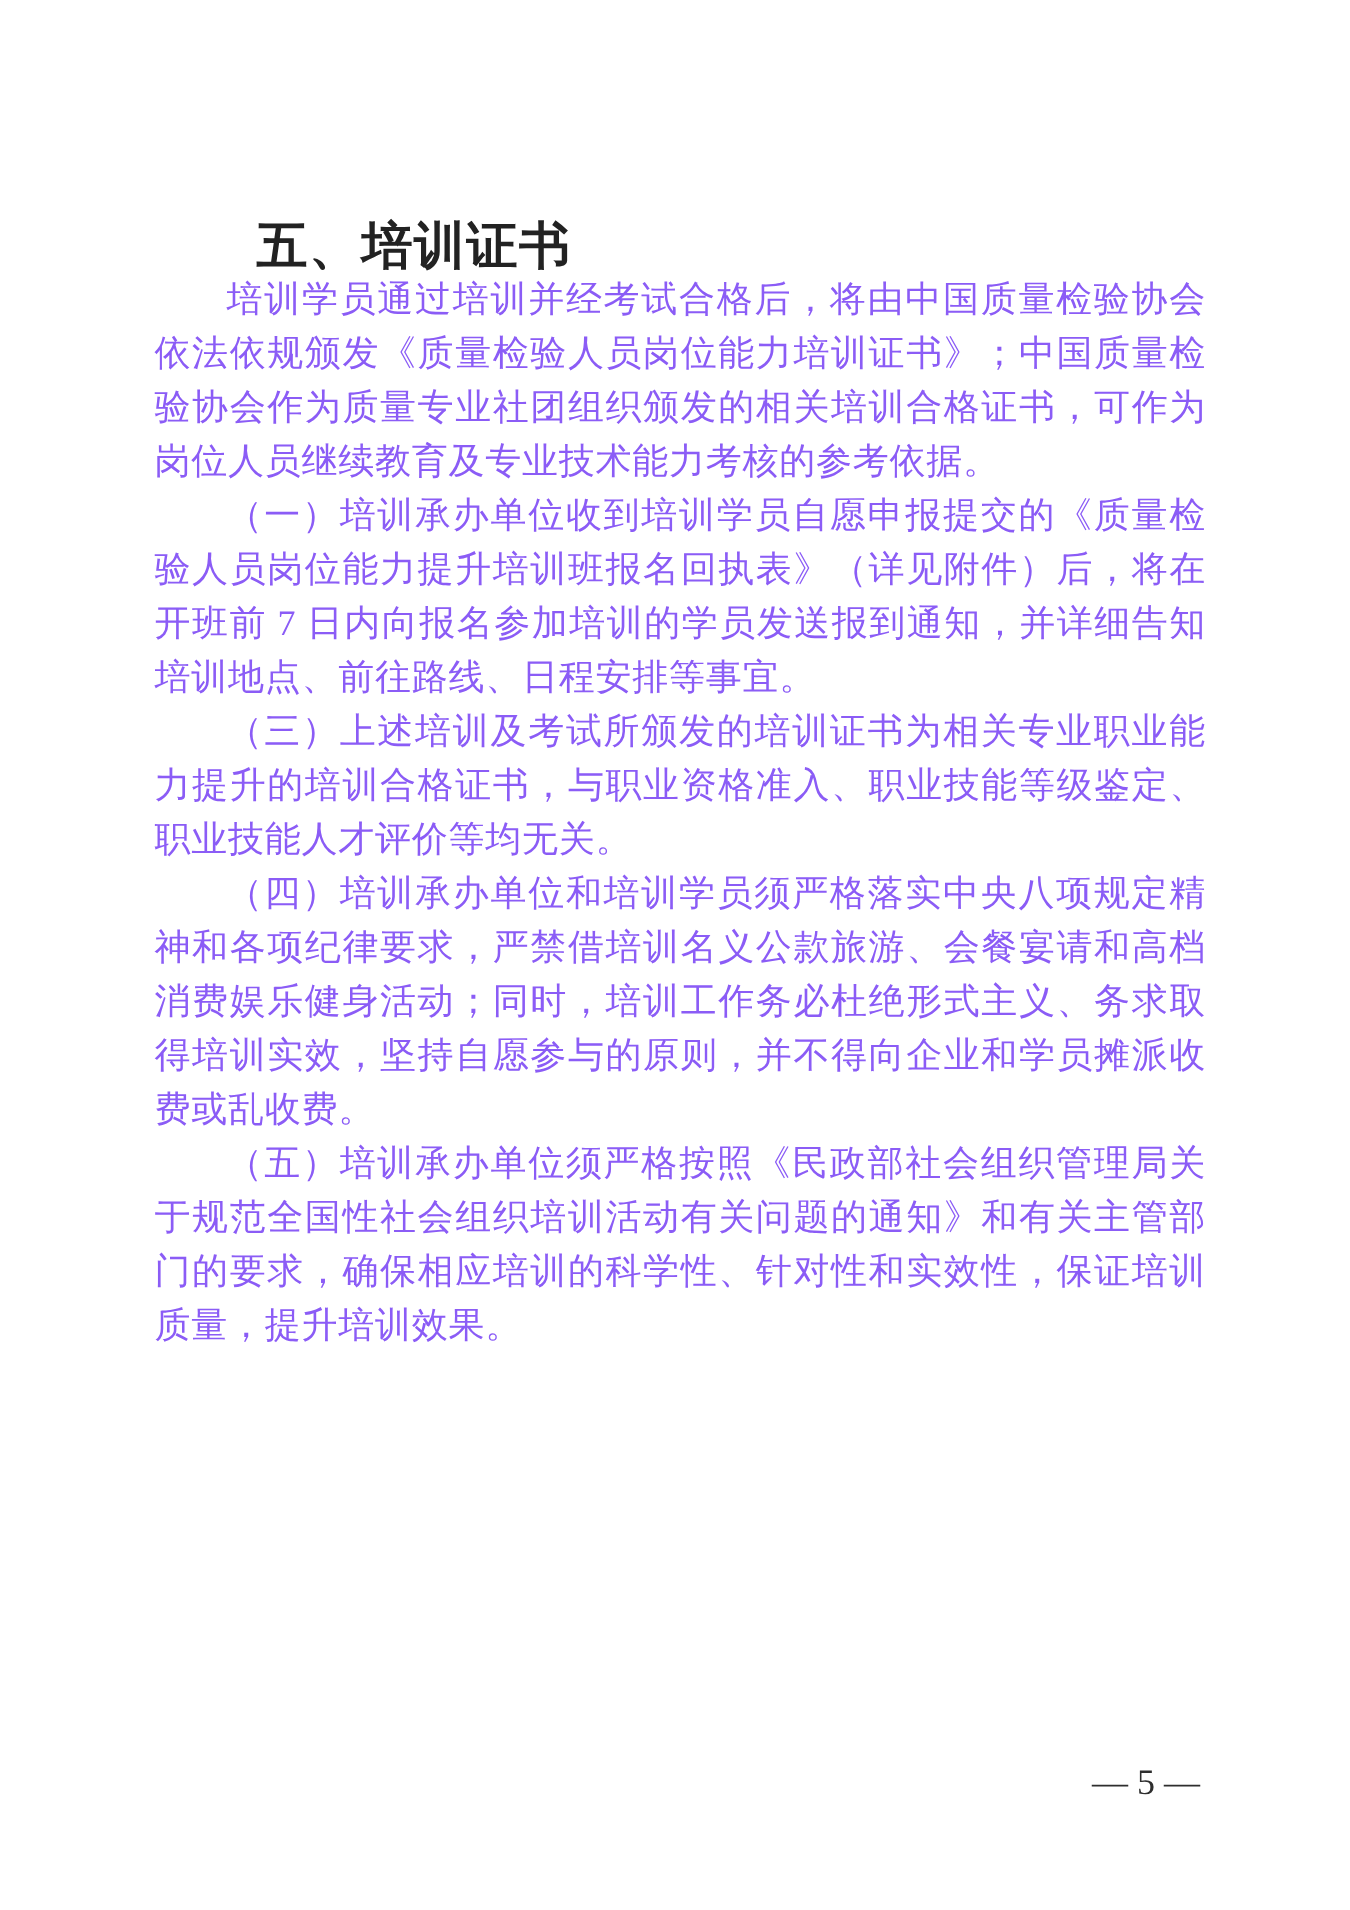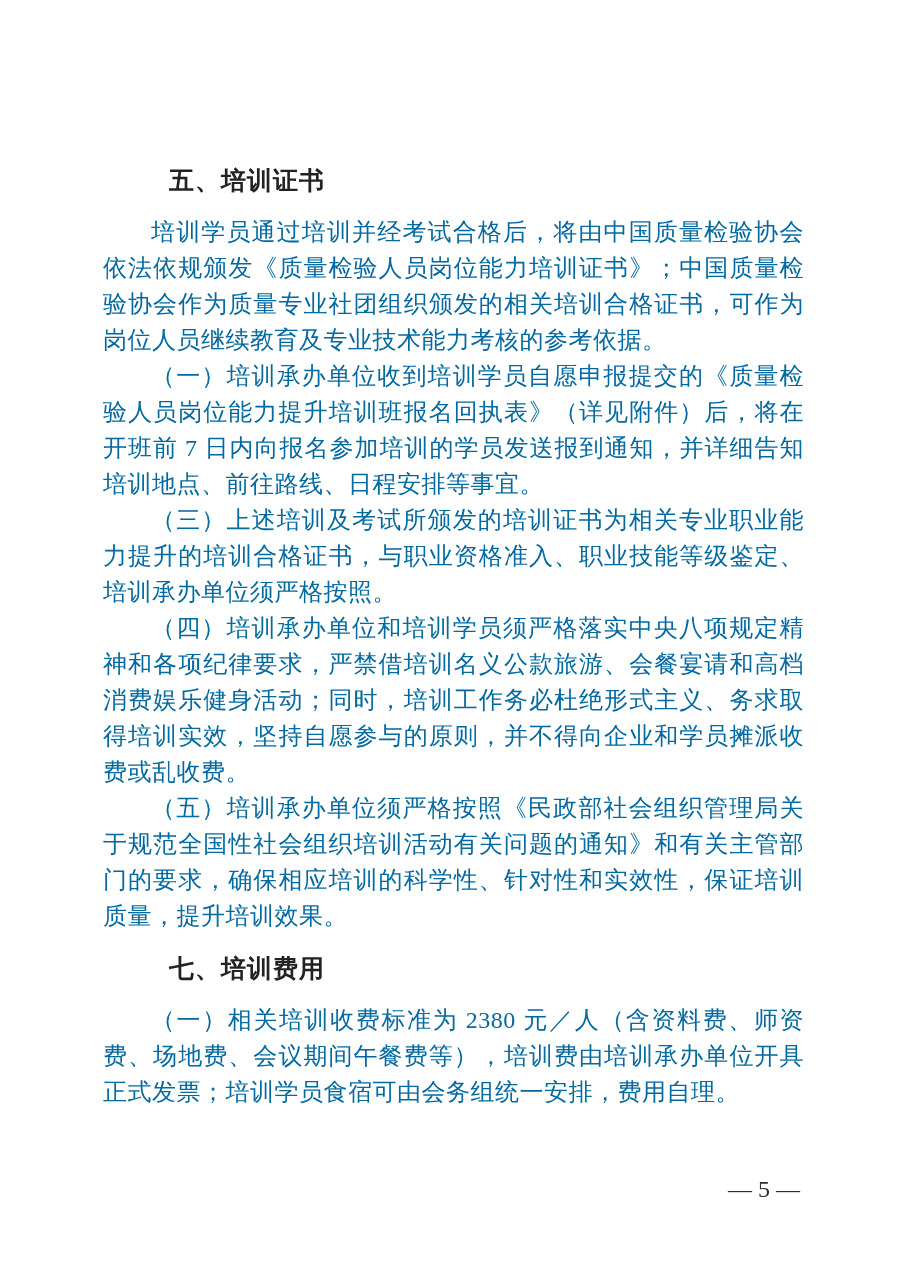--- a/index.html
+++ b/index.html
@@ -16,37 +16,37 @@
     overflow: hidden;
     box-sizing: border-box;
     padding: 146px 96px 0 103px;
     color: #2e2e2e;
     font-family: "Liberation Serif", "DejaVu Serif", serif;
     font-size: 24px;
     line-height: 36px;
   }
   .doc-section { margin: 0; }
   .doc-heading {
-    margin: 16px;
-    font-size: 25px;
+    margin: 0;
+    font-size: 34px;
     line-height: 36px;
     font-weight: bold;
     color: #222222;
     text-indent: 2em;
     font-family: "Liberation Sans", "DejaVu Sans", sans-serif;
     letter-spacing: 1px;
   }
   .doc-paragraph {
     margin: 0;
     text-indent: 2em;
     text-align: justify;
     text-justify: inter-ideograph;
     letter-spacing: 0.5px;
     word-break: break-all;
-    color: #0369a1;
+    color: #8b5cf6;
   }
   .page-footer {
     position: absolute;
     right: 100px;
     bottom: 66px;
     font-size: 24px;
     color: #2e2e2e;
     font-family: "Liberation Serif", "DejaVu Serif", serif;
   }
 </style>
@@ -55,27 +55,23 @@
 
 <div class="page">
 
   <section class="doc-section">
     <h2 class="doc-heading">五、培训证书</h2>
     <p class="doc-paragraph">培训学员通过培训并经考试合格后，将由中国质量检验协会依法依规颁发《质量检验人员岗位能力培训证书》；中国质量检验协会作为质量专业社团组织颁发的相关培训合格证书，可作为岗位人员继续教育及专业技术能力考核的参考依据。</p>
   </section>
 
   <section class="doc-section">
     <p class="doc-paragraph">（一）培训承办单位收到培训学员自愿申报提交的《质量检验人员岗位能力提升培训班报名回执表》（详见附件）后，将在开班前 7 日内向报名参加培训的学员发送报到通知，并详细告知培训地点、前往路线、日程安排等事宜。</p>
-    <p class="doc-paragraph">（三）上述培训及考试所颁发的培训证书为相关专业职业能力提升的培训合格证书，与职业资格准入、职业技能等级鉴定、培训承办单位须严格按照。</p>
+    <p class="doc-paragraph">（三）上述培训及考试所颁发的培训证书为相关专业职业能力提升的培训合格证书，与职业资格准入、职业技能等级鉴定、职业技能人才评价等均无关。</p>
     <p class="doc-paragraph">（四）培训承办单位和培训学员须严格落实中央八项规定精神和各项纪律要求，严禁借培训名义公款旅游、会餐宴请和高档消费娱乐健身活动；同时，培训工作务必杜绝形式主义、务求取得培训实效，坚持自愿参与的原则，并不得向企业和学员摊派收费或乱收费。</p>
     <p class="doc-paragraph">（五）培训承办单位须严格按照《民政部社会组织管理局关于规范全国性社会组织培训活动有关问题的通知》和有关主管部门的要求，确保相应培训的科学性、针对性和实效性，保证培训质量，提升培训效果。</p>
   </section>
 
-  <section class="doc-section">
-    <h2 class="doc-heading">七、培训费用</h2>
-    <p class="doc-paragraph">（一）相关培训收费标准为 2380 元／人（含资料费、师资费、场地费、会议期间午餐费等），培训费由培训承办单位开具正式发票；培训学员食宿可由会务组统一安排，费用自理。</p>
-  </section>
 
   <div class="page-footer">
     <span>— 5 —</span>
   </div>
 
 </div>
 
 </body></html>

